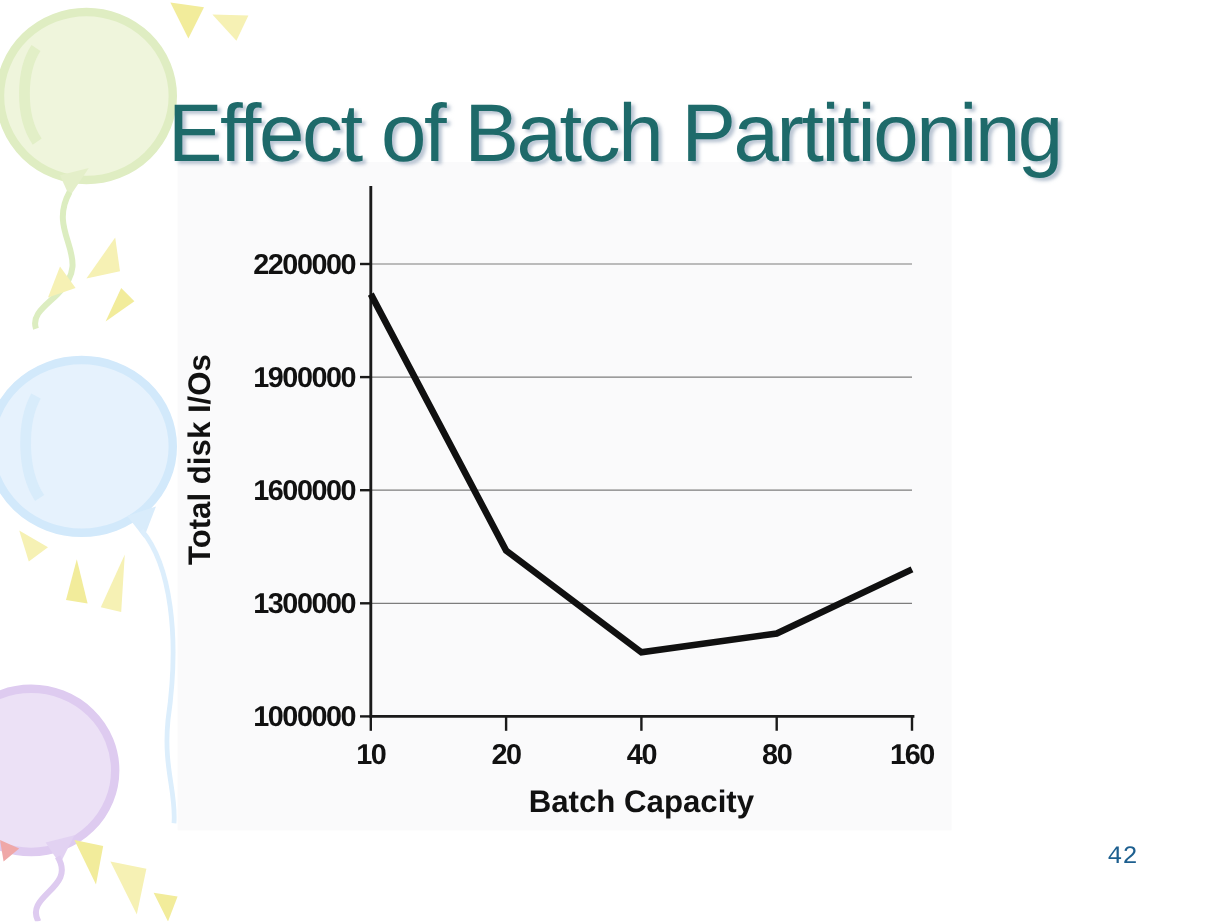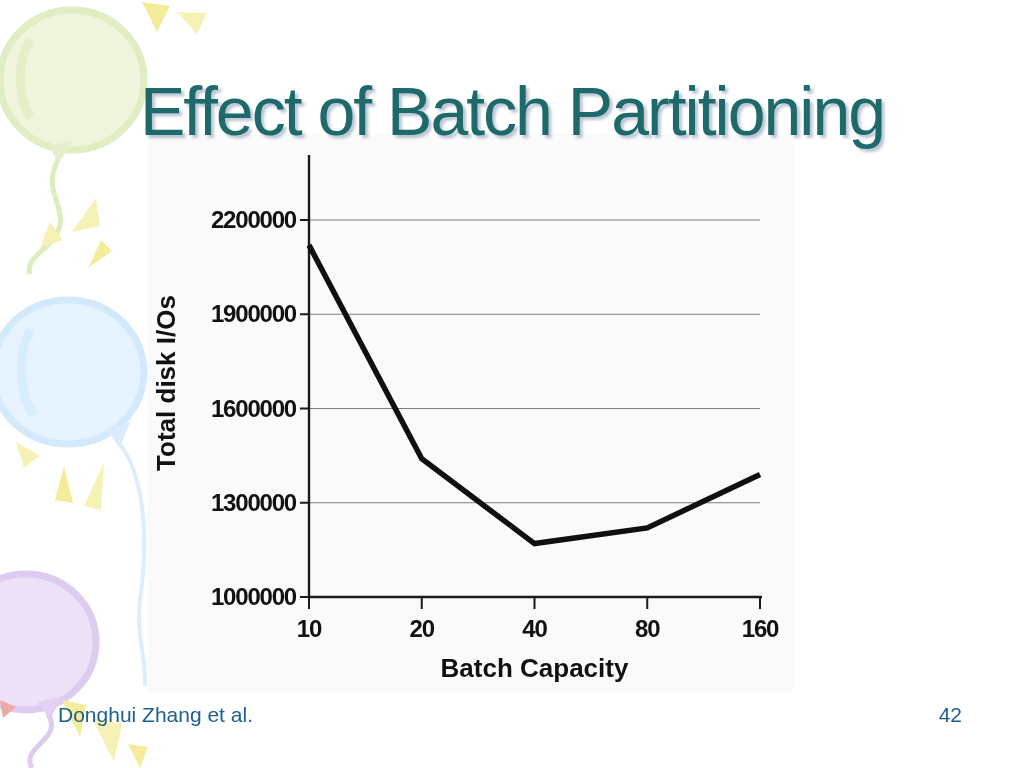--- a/index.html
+++ b/index.html
@@ -13,21 +13,21 @@
          background:#FAFAFB;z-index:1;}
   .chart-svg{width:100%;height:100%;display:block;}
   .tick-label{font-family:"Liberation Sans",sans-serif;font-size:24px;font-weight:700;
          letter-spacing:-1.2px;fill:#111111;}
   .axis-label{font-family:"Liberation Sans",sans-serif;font-size:26px;font-weight:700;
          fill:#111111;}
   .footer{position:absolute;left:0;top:703px;width:100%;height:30px;z-index:2;
          font-size:21px;color:var(--footer,#1D5F8F);}
   .footer .f-left{position:absolute;left:58px;top:0;}
   .footer .f-center{position:absolute;left:50%;top:0;transform:translateX(-50%);}
-  .footer .f-right{position:absolute;right:62px;top:0;}
+  .footer .f-right{position:absolute;right:76px;top:0;font-family:Liberation Mono, monospace;}
 </style>
 </head>
 <body>
 
 <div class="slide">
 
   <svg class="decor" viewBox="0 0 1024 768" aria-hidden="true">
     <g>
       <ellipse cx="72" cy="80" rx="72" ry="70" fill="#EFF5DC" stroke="#DFEDC2" stroke-width="7"></ellipse>
       <path d="M30,40 C18,58 16,96 31,118" stroke="#E2EFC7" stroke-width="9" fill="none"></path>
@@ -97,17 +97,16 @@
         <text x="612" y="502" text-anchor="middle" class="tick-label">160</text>
         <line x1="161" y1="20" x2="161" y2="463" stroke="#1a1a1a" stroke-width="2.4"></line>
         <line x1="160" y1="462" x2="614" y2="462" stroke="#1a1a1a" stroke-width="2.4"></line>
         <polyline points="161,110.13333333333333 273.75,323.76666666666665 386.5,408.5916666666667 499.25,392.8833333333333 612,339.475" fill="none" stroke="#101010" stroke-width="5.5" stroke-linejoin="miter"></polyline>
         <text x="386.5" y="542" text-anchor="middle" class="axis-label">Batch Capacity</text>
         <text x="27" y="248" text-anchor="middle" transform="rotate(-90 27 248)" class="axis-label">Total disk I/Os</text>
       </svg>
   </div>
 
   <div class="footer">
-    <span class="f-left">Donghui Zhang et al.</span>
     <span class="f-right">42</span>
   </div>
 
 </div>
 
 </body></html>

